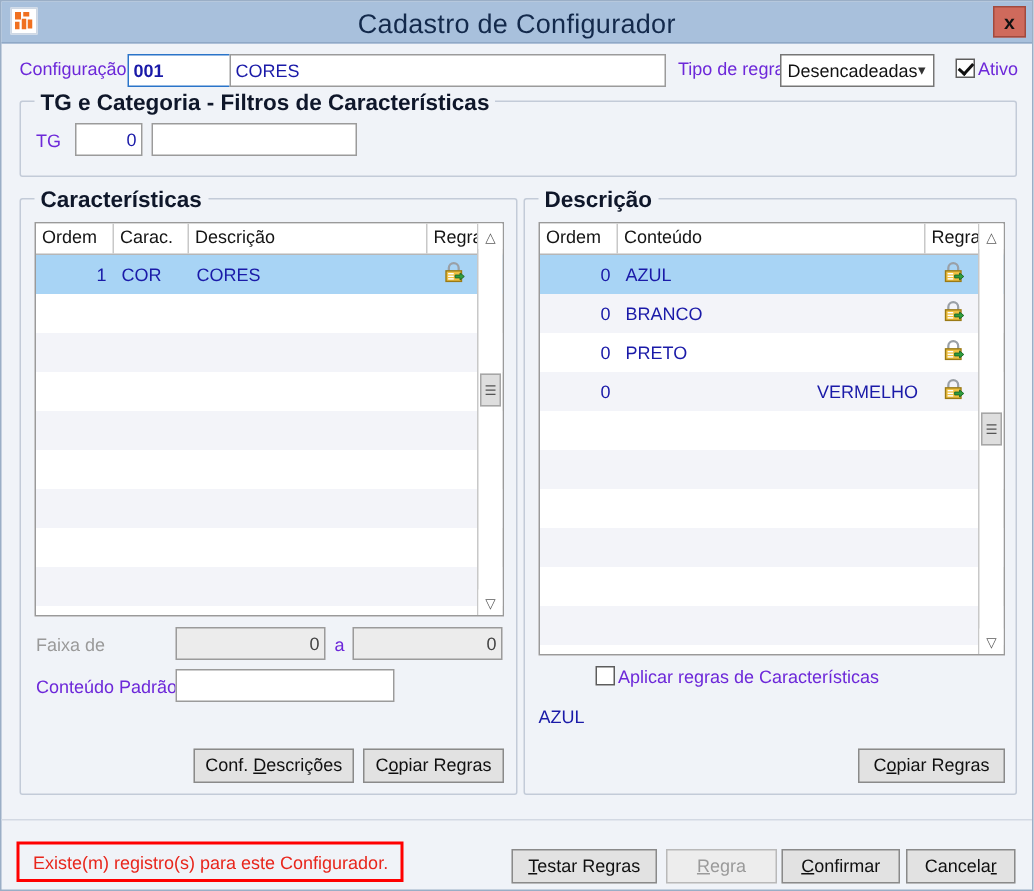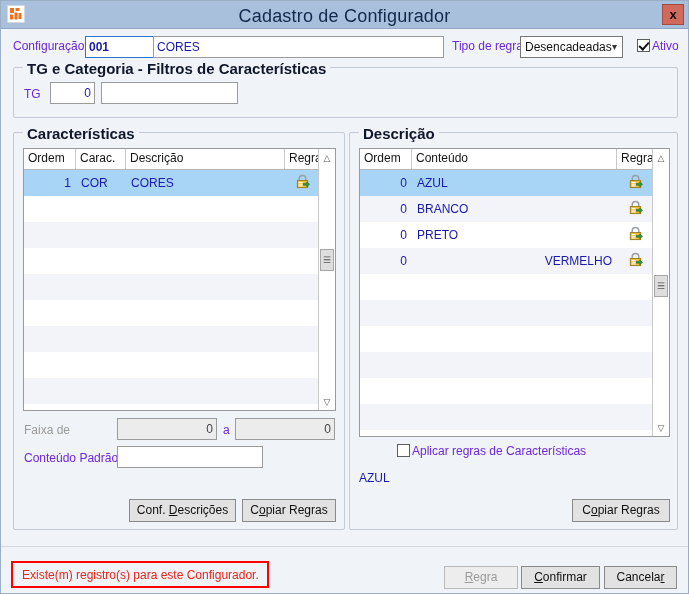--- a/index.html
+++ b/index.html
@@ -424,20 +424,23 @@
       <span>C<u>o</u>piar Regras</span>
     </div>
   </div>
 
   <div class="sep-line" style="top:545px;"></div>
 
   <div class="msgbox" style="left:10px; top:560px; width:258px; height:27px;">
     <span>Existe(m) registro(s) para este Configurador.</span>
   </div>
 
+  <div class="btn" style="position:absolute; left:340px; top:565px; width:97px;">
+    <span><u>T</u>estar Regras</span>
+  </div>
   <div class="btn disabled" style="position:absolute; left:443px; top:565px; width:74px;">
     <span><u>R</u>egra</span>
   </div>
   <div class="btn" style="position:absolute; left:520px; top:565px; width:79px;">
     <span><u>C</u>onfirmar</span>
   </div>
   <div class="btn" style="position:absolute; left:603px; top:565px; width:73px;">
     <span>Cancela<u>r</u></span>
   </div>
 

